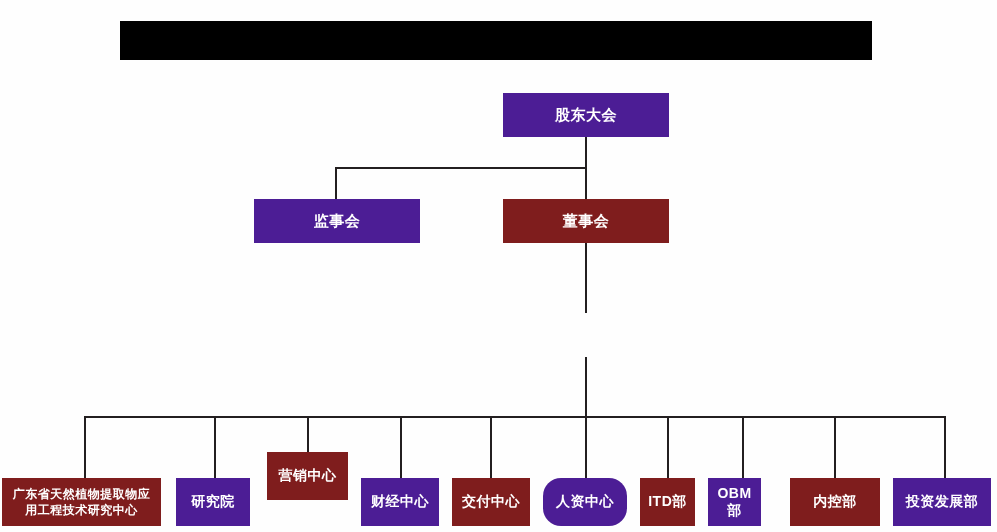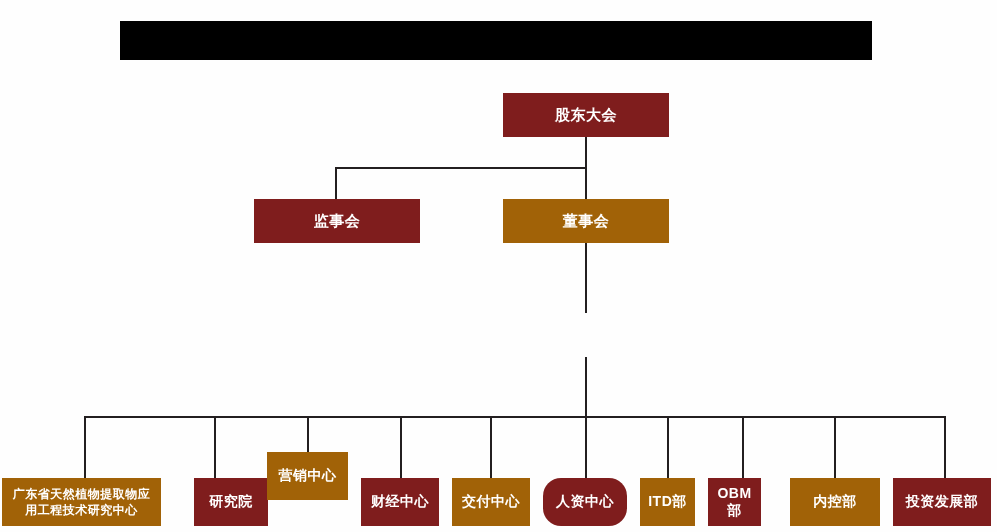--- a/index.html
+++ b/index.html
@@ -36,22 +36,22 @@
     display: flex;
     align-items: center;
     justify-content: center;
     text-align: center;
     color: #ffffff;
     font-weight: bold;
     letter-spacing: 0.5px;
     line-height: 1.25;
     z-index: 3;
   }
-  .node.dark  { background: #7f1d1d; }
-  .node.light { background: #a16207; }
+  .node.dark  { background: #4c1d95; }
+  .node.light { background: #7f1d1d; }
 
   .node .label { display: block; padding: 0 4px; }
 
   
   .tier1, .tier2, .tier3 {
     height: 44px;
     font-size: 15px;
   }
   .tier4 {
     height: 48px;
@@ -114,21 +114,21 @@
 
   <div class="node light tier2" style="left:503px; top:199px; width:166px;">
     <span class="label">董事会</span>
   </div>
 
 
   <div class="node light tier4 wide-multiline" style="left:2px; top:478px; width:159px;">
     <span class="label"><span>广东省天然植物提取物应</span><br><span>用工程技术研究中心</span></span>
   </div>
 
-  <div class="node dark tier4" style="left:194px; top:478px; width:74px;">
+  <div class="node dark tier4" style="left:176px; top:478px; width:74px;">
     <span class="label">研究院</span>
   </div>
 
   <div class="node light tier4" style="left:267px; top:452px; width:81px;">
     <span class="label">营销中心</span>
   </div>
 
   <div class="node dark tier4" style="left:361px; top:478px; width:78px;">
     <span class="label">财经中心</span>
   </div>

